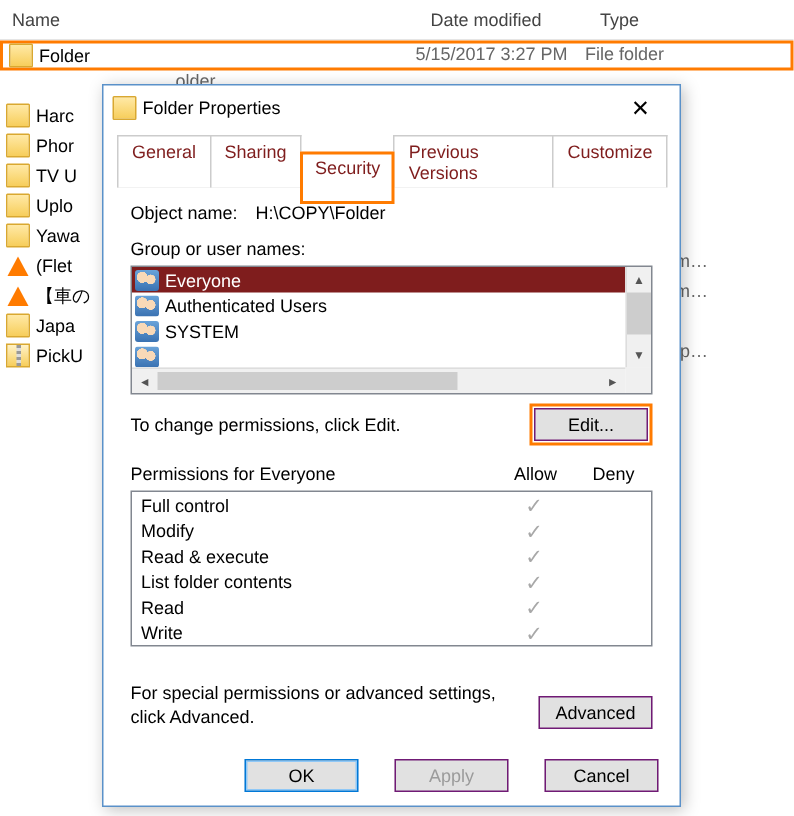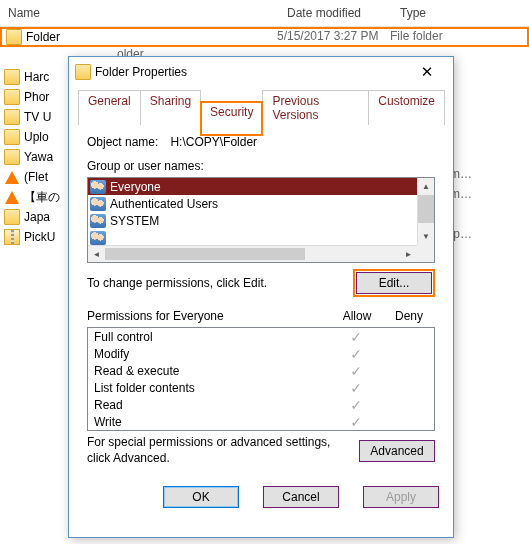--- a/index.html
+++ b/index.html
@@ -49,21 +49,21 @@
 .winbtn.default{border:1px solid #0078d7;box-shadow:inset 0 0 0 1px #90c8f6}
 .winbtn.disabled{color:#9b9b9b}
 .hlbox{border:2px solid #ff7b00;padding:1px;display:inline-block}
 .permbox{border:1px solid #828790;height:104px;overflow:hidden}
 .permhdr{display:flex;padding:0 0 4px 0}
 .permhdr .p1{flex:1}
 .permhdr .p2,.permhdr .p3{width:52px;text-align:center}
 .permrow{display:flex;align-items:center;height:17px;padding:0 6px}
 .permrow .p1{flex:1}
 .permrow .p2,.permrow .p3{width:48px;text-align:center;color:#a8a8a8;font-size:14px}
-.advrow{display:flex;align-items:center;justify-content:space-between;margin-top:4px;gap:14px}
+.advrow{display:flex;align-items:flex-end;justify-content:space-between;margin-top:24px;gap:14px}
 .advrow .txt{flex:1;line-height:1.3}
 .btnrow{display:flex;justify-content:flex-end;gap:24px;padding:10px 14px;border-top:0}
 </style>
 </head>
 <body>
 
 <div class="explorer">
   <div class="hdr">
     <div class="col-name">Name</div>
     <div class="col-date">Date modified</div>
@@ -251,16 +251,16 @@
           <div class="p3"></div>
         </div>
       </div>
     <div class="advrow">
       <div class="txt">For special permissions or advanced settings, click Advanced.</div>
       <span class="winbtn">Advanced</span>
     </div>
   </div>
   <div class="btnrow">
     <span class="winbtn default">OK</span>
+    <span class="winbtn disabled">Apply</span>
     <span class="winbtn">Cancel</span>
-    <span class="winbtn disabled">Apply</span>
   </div>
 </div>
 
 </body></html>

